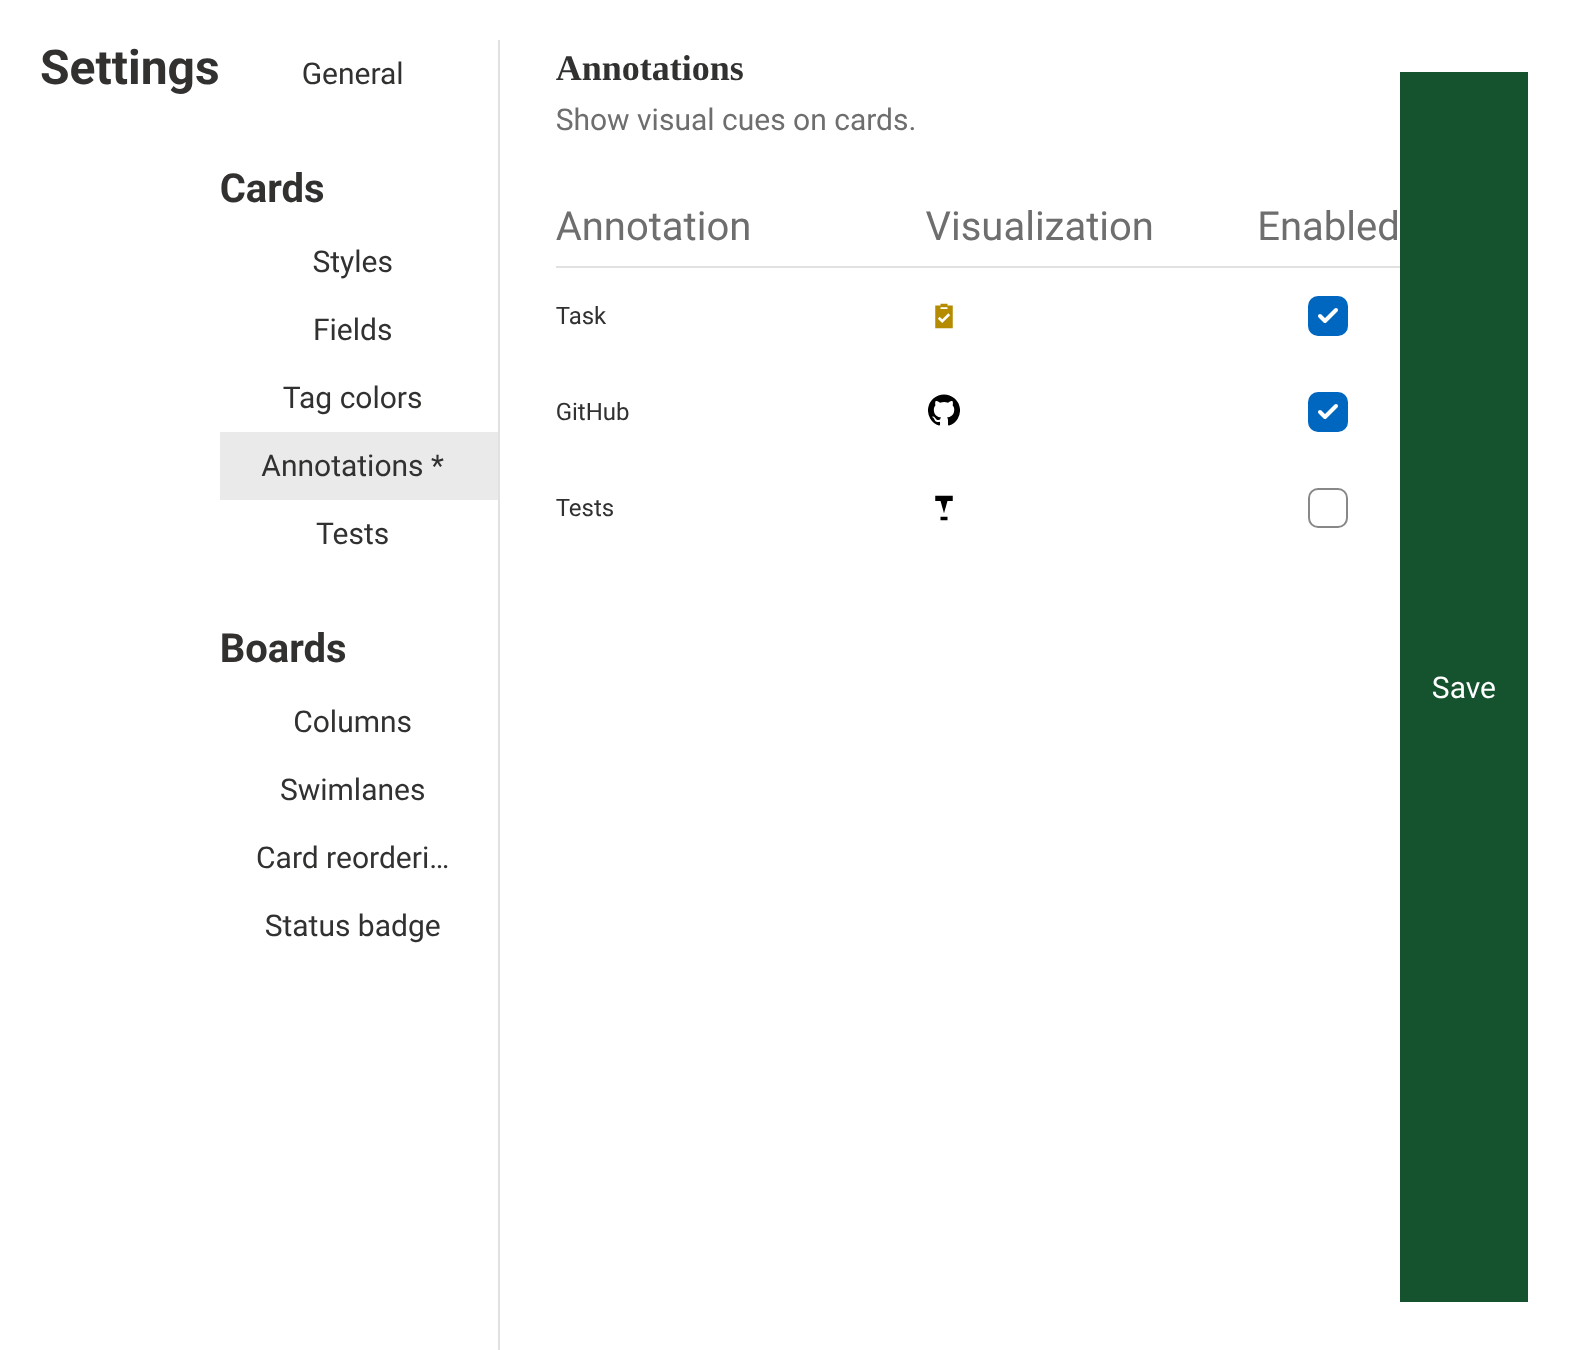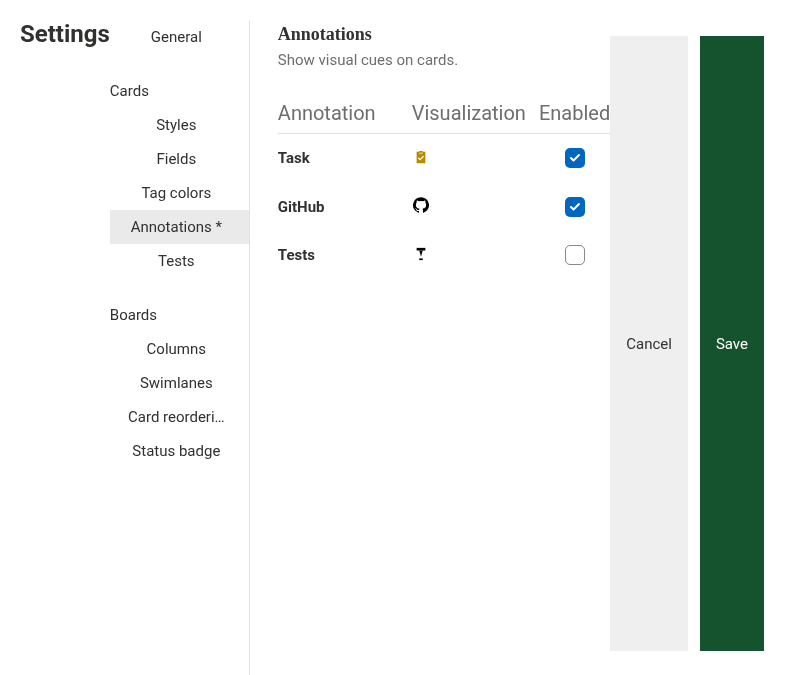--- a/index.html
+++ b/index.html
@@ -29,22 +29,22 @@
       min-height: 0;
     }
     .sidebar {
       width: 140px;
       flex: 0 0 140px;
       border-right: 1px solid #e1e1e1;
       padding-right: 0;
       padding-bottom: 20px;
     }
     .section-heading {
-      font-size: 15px;
-      font-weight: 400;
+      font-size: 20px;
+      font-weight: 700;
       margin-top: 28px;
       margin-bottom: 8px;
       padding: 0 4px 0 0;
     }
     .sidebar .nav-item {
       font-size: 15px;
       padding: 8px 6px 8px 0;
       cursor: pointer;
       white-space: nowrap;
       overflow: hidden;
@@ -78,24 +78,23 @@
     }
     thead th {
       text-align: left;
       font-weight: 400;
       font-size: 20px;
       color: #6e6e6e;
       padding: 8px 0;
       border-bottom: 1px solid #e1e1e1;
     }
     tbody td {
-      font-size: 15px;
+      font-size: 12px;
       padding: 14px 0;
       vertical-align: middle;
-      font-weight: bold;
     }
     th.col-annotation, td.col-annotation { width: 45%; }
     th.col-visual, td.col-visual { width: 40%; }
     th.col-enabled, td.col-enabled { width: 15%; text-align: center; }
     .icon-box { display: inline-flex; align-items: center; justify-content: center; width: 18px; height: 18px; }
     .checkbox {
       width: 20px; height: 20px;
       border-radius: 5px;
       display: inline-flex;
       align-items: center;
@@ -196,16 +195,15 @@
                   </svg>
                 </span></td>
               <td class="col-enabled"><span class="checkbox unchecked"></span></td>
             </tr>
           </tbody>
       </table>
     </div>
   </div>
 
   <div class="footer">
-    <button class="btn btn-secondary">Cancel</button>
     <button class="btn btn-primary">Save</button>
   </div>
 </div>
 
 </body></html>

